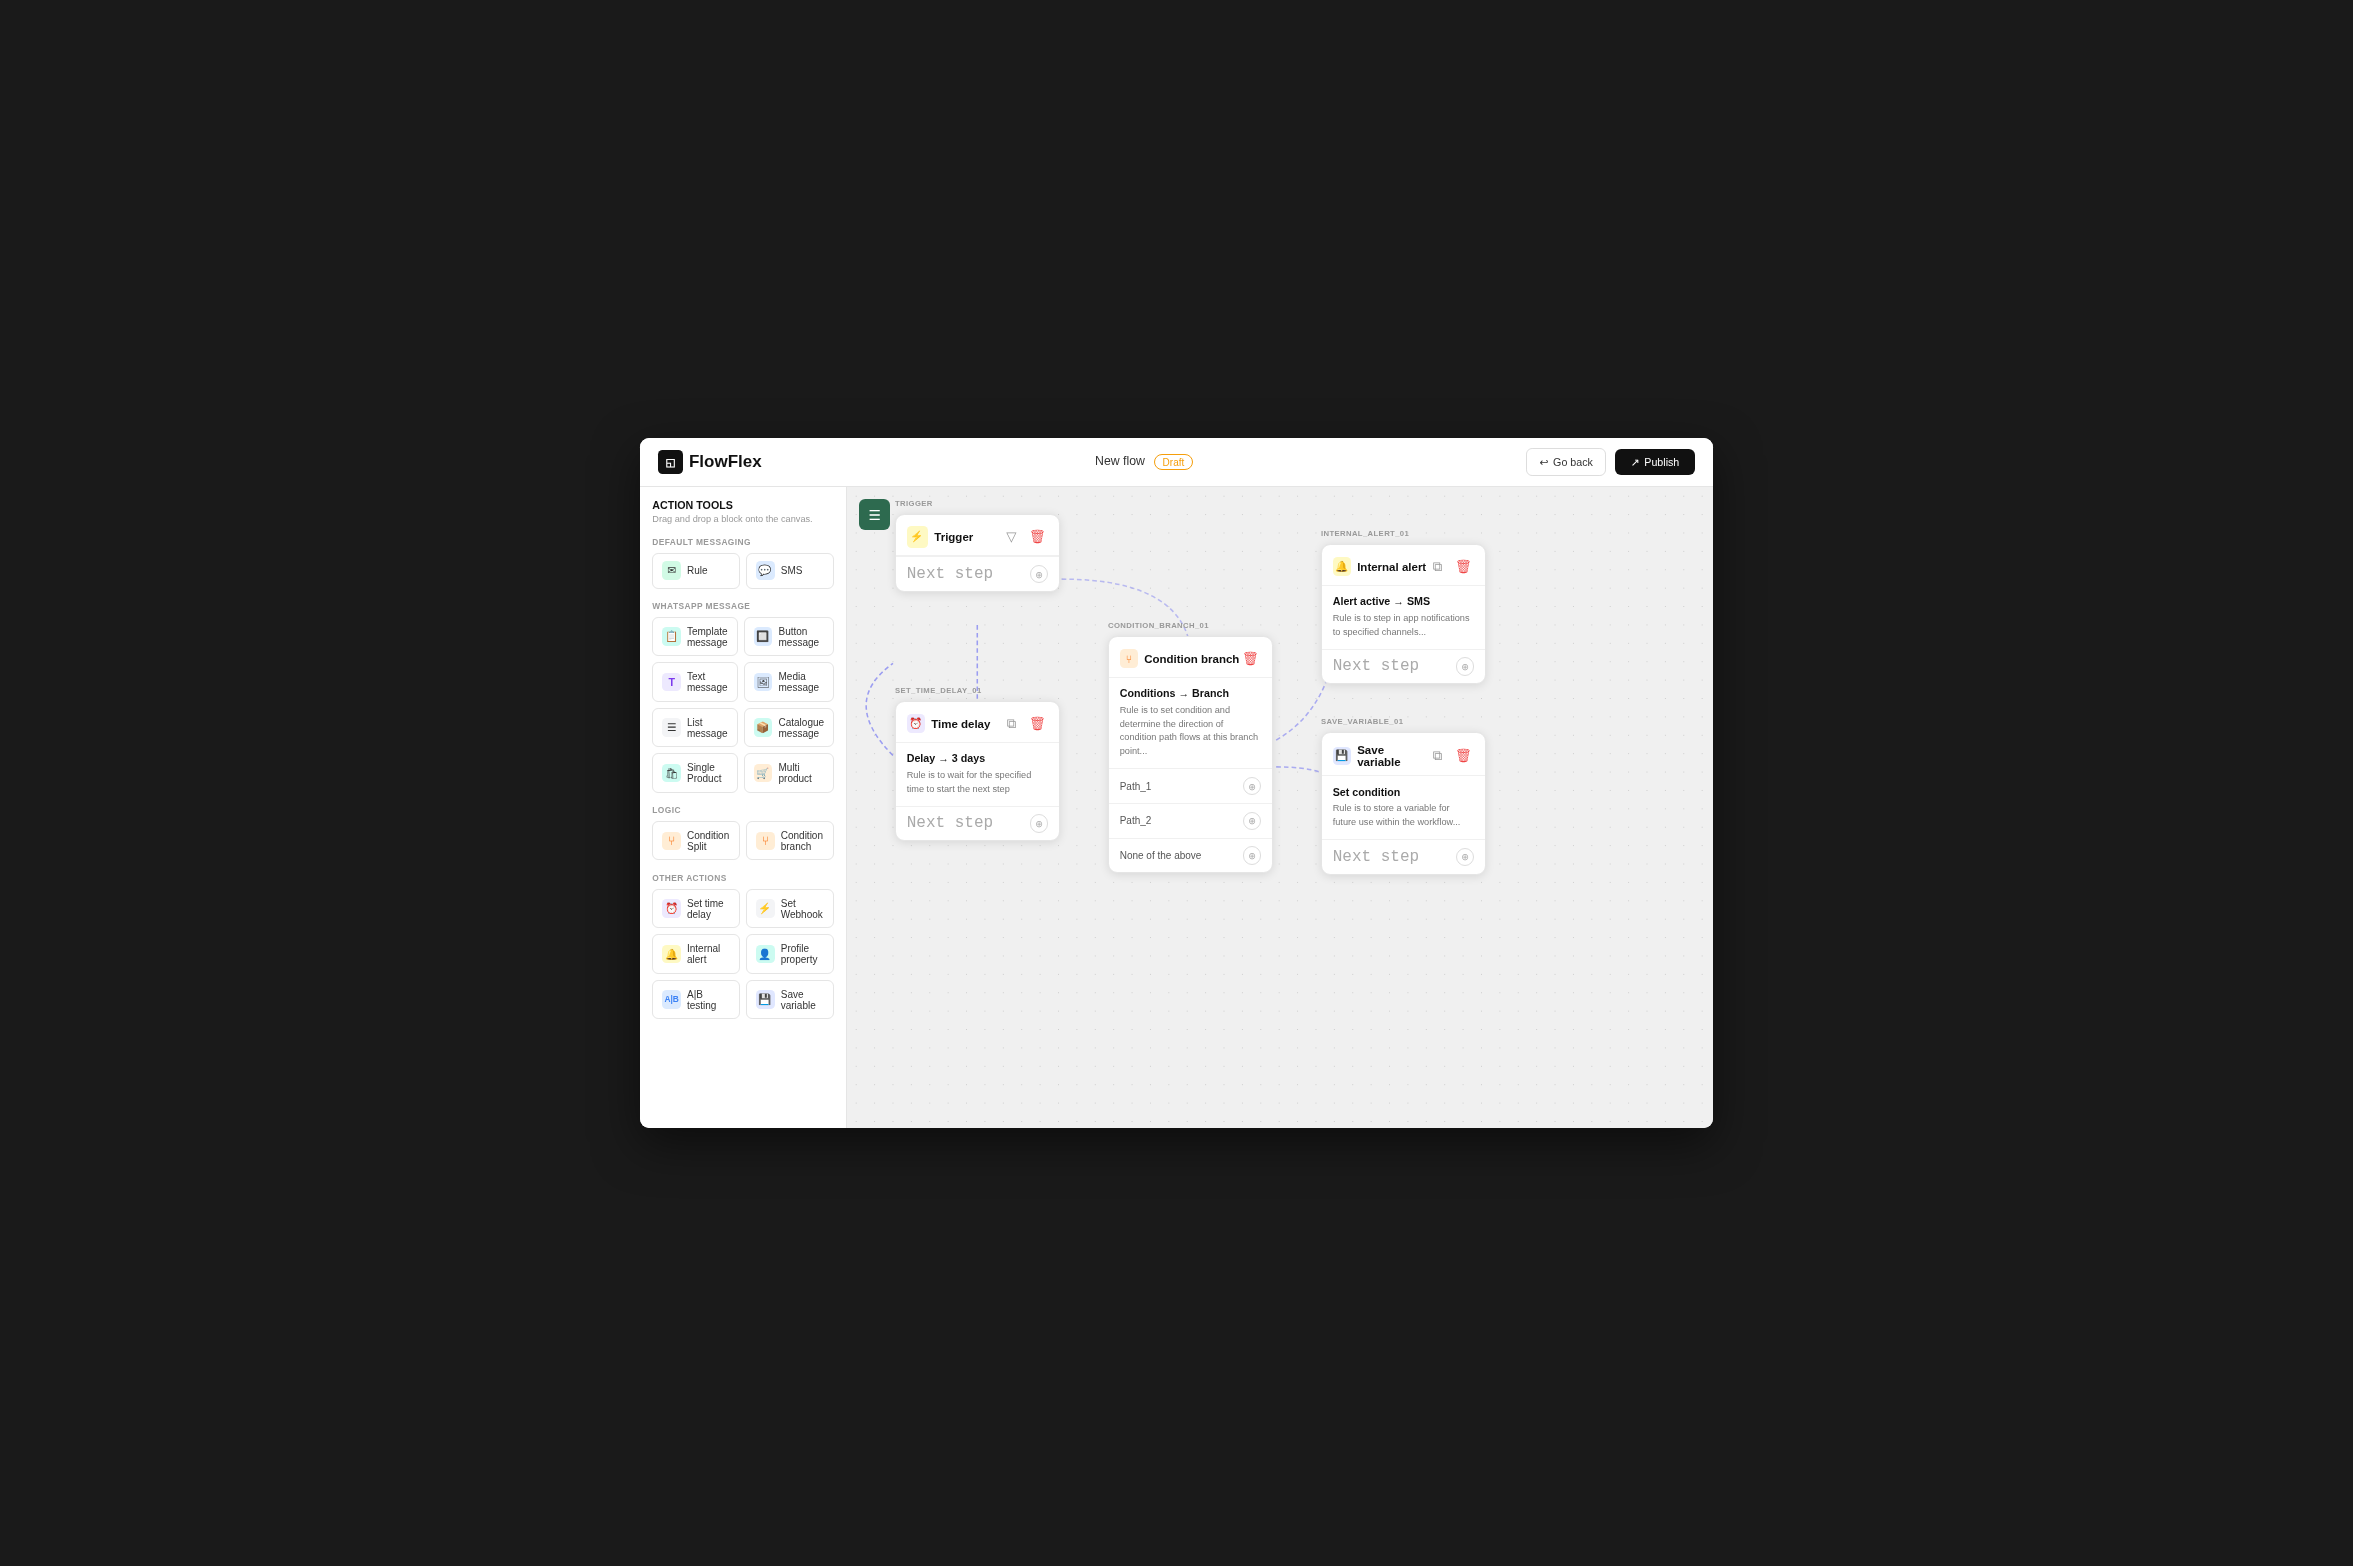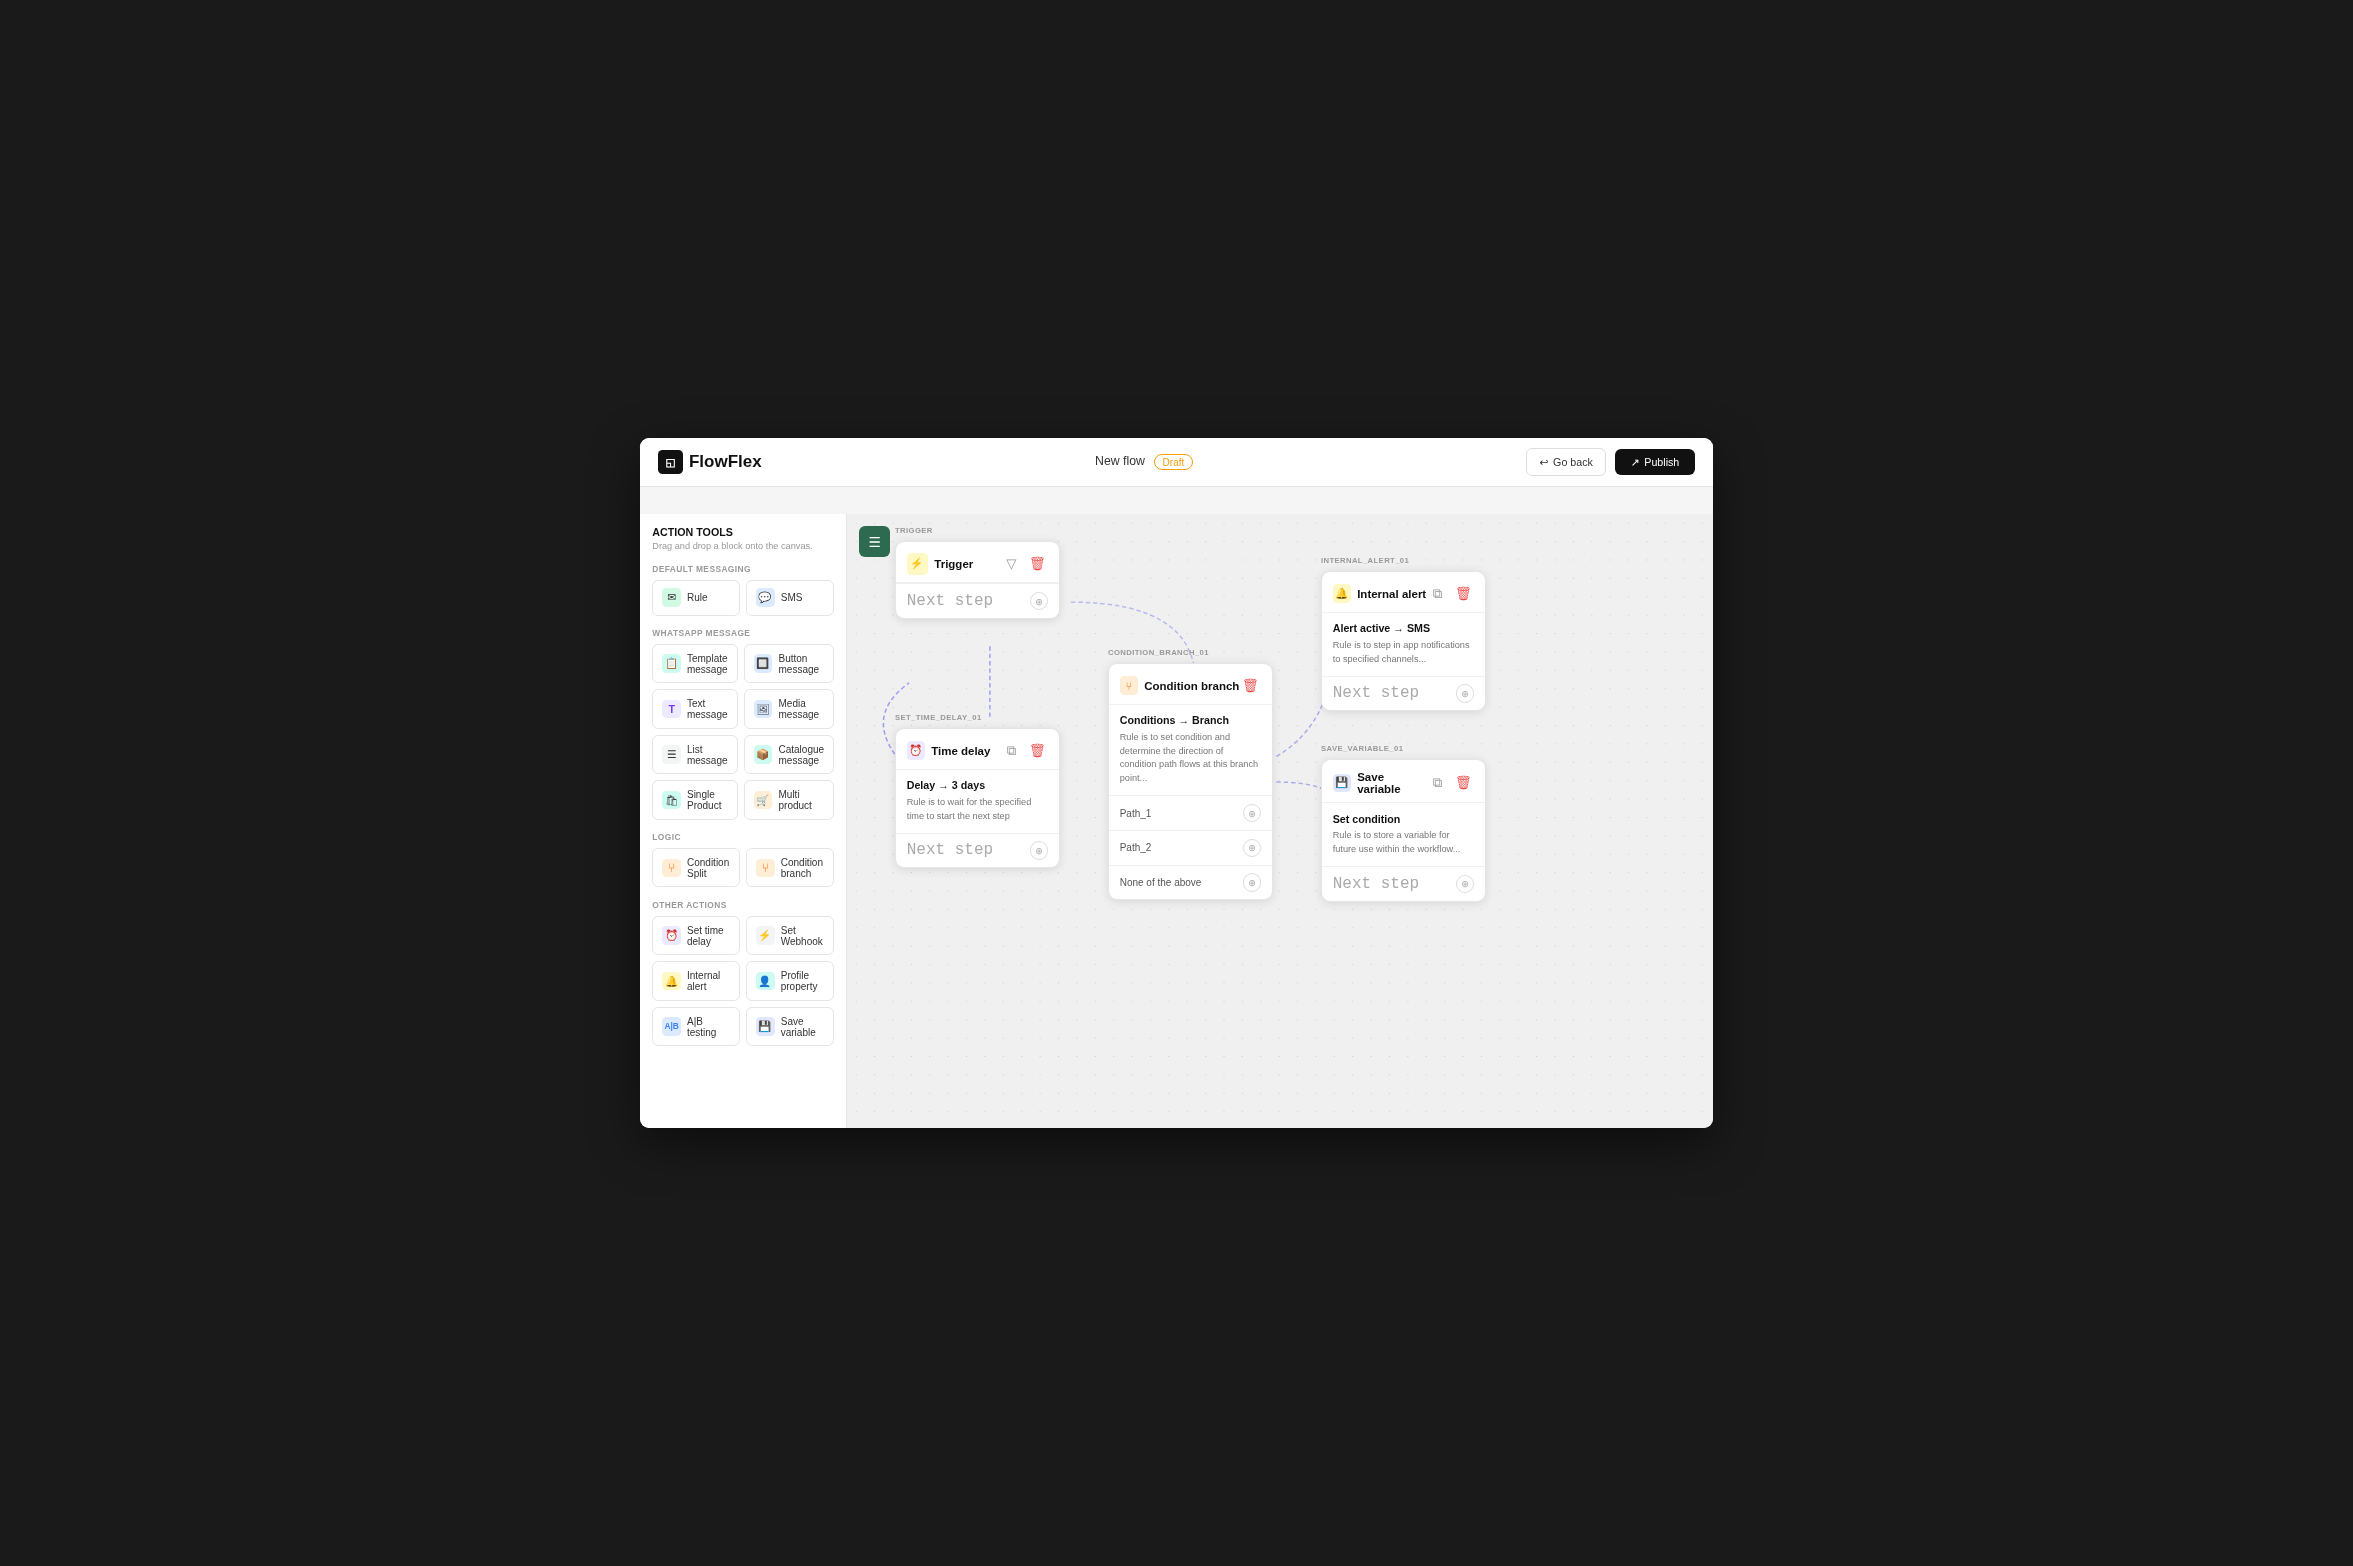--- a/index.html
+++ b/index.html
@@ -98,21 +98,20 @@
       padding: 6.1px 15.3px;
       cursor: pointer;
       font-size: 10.7px;
       font-weight: 500;
     }
     
     .main-layout {
       display: flex;
       flex: 1;
       overflow: hidden;
-      margin-top: 27px;
     }
     
     .sidebar {
       width: 207px;
       background: #fff;
       border-right: 0.8px solid #e5e5e5;
       overflow-y: auto;
       flex-shrink: 0;
       padding: 12.3px;
     }

